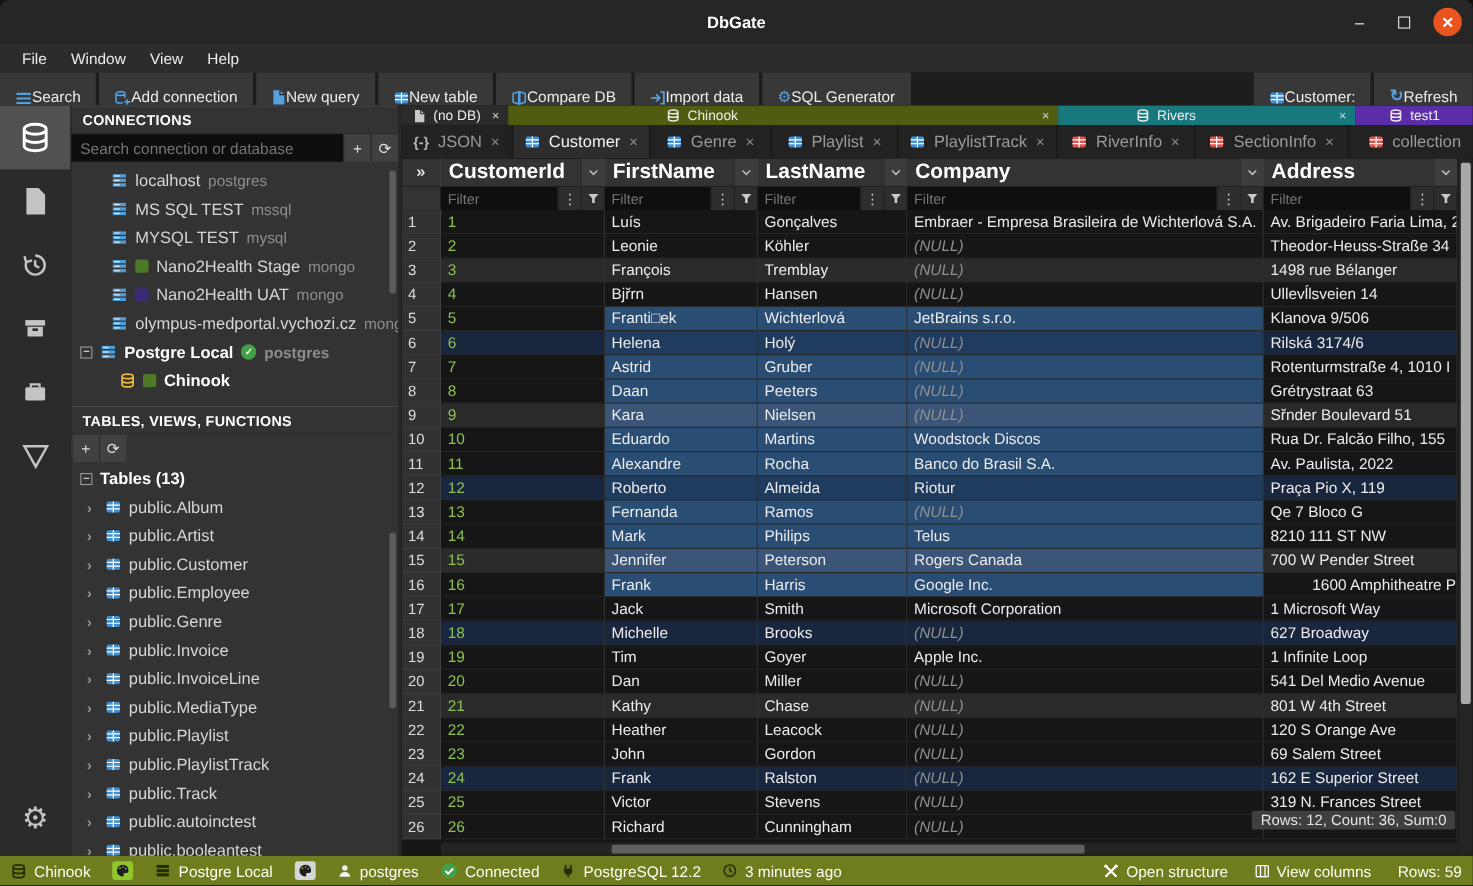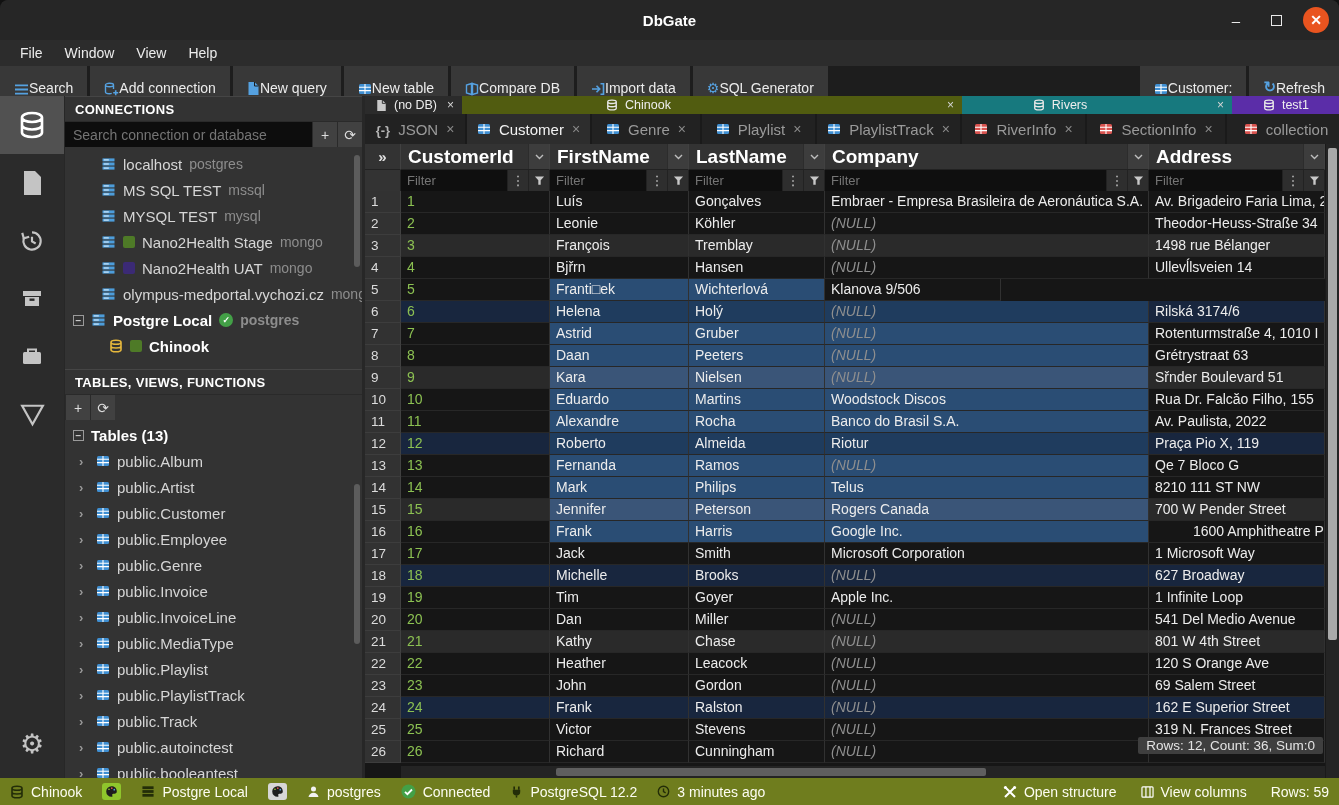--- a/index.html
+++ b/index.html
@@ -750,21 +750,21 @@
                     <path d="M1 1.5h10L7.3 5.8v4.7H4.7V5.8z" fill="#c9c9c9"></path>
                   </svg>
                 </span>
               </div>
             </div>
             <div class="grow">
               <div class="cell rownum" style="width: 36px;">1</div>
               <div class="cell idcell" style="width: 149px;">1</div>
               <div class="cell" style="width: 139px;">Luís</div>
               <div class="cell" style="width: 136px;">Gonçalves</div>
-              <div class="cell" style="width: 324px;">Embraer - Empresa Brasileira de Aeronáutica S.A.</div>
+              <div class="cell" style="width: 324px;">Embraer - Empresa Brasileira de Wichterlová S.A.</div>
               <div class="cell" style="width: 176px;">Av. Brigadeiro Faria Lima, 2</div>
             </div>
             <div class="grow">
               <div class="cell rownum" style="width: 36px;">2</div>
               <div class="cell idcell" style="width: 149px;">2</div>
               <div class="cell" style="width: 139px;">Leonie</div>
               <div class="cell" style="width: 136px;">Köhler</div>
               <div class="cell nullv" style="width: 324px;">(NULL)</div>
               <div class="cell" style="width: 176px;">Theodor-Heuss-Straße 34</div>
             </div>
@@ -782,20 +782,21 @@
               <div class="cell" style="width: 139px;">Bjřrn</div>
               <div class="cell" style="width: 136px;">Hansen</div>
               <div class="cell nullv" style="width: 324px;">(NULL)</div>
               <div class="cell" style="width: 176px;">Ullevĺlsveien 14</div>
             </div>
             <div class="grow">
               <div class="cell rownum" style="width: 36px;">5</div>
               <div class="cell idcell" style="width: 149px;">5</div>
               <div class="cell sel" style="width: 139px;">Franti□ek</div>
               <div class="cell sel" style="width: 136px;">Wichterlová</div>
+              <div class="cell sel" style="width: 324px;">JetBrains s.r.o.</div>
               <div class="cell" style="width: 176px;">Klanova 9/506</div>
             </div>
             <div class="grow">
               <div class="cell rownum" style="width: 36px;">6</div>
               <div class="cell stripe-navy idcell" style="width: 149px;">6</div>
               <div class="cell stripe-navy sel" style="width: 139px;">Helena</div>
               <div class="cell stripe-navy sel" style="width: 136px;">Holý</div>
               <div class="cell stripe-navy sel nullv" style="width: 324px;">(NULL)</div>
               <div class="cell stripe-navy" style="width: 176px;">Rilská 3174/6</div>
             </div>

